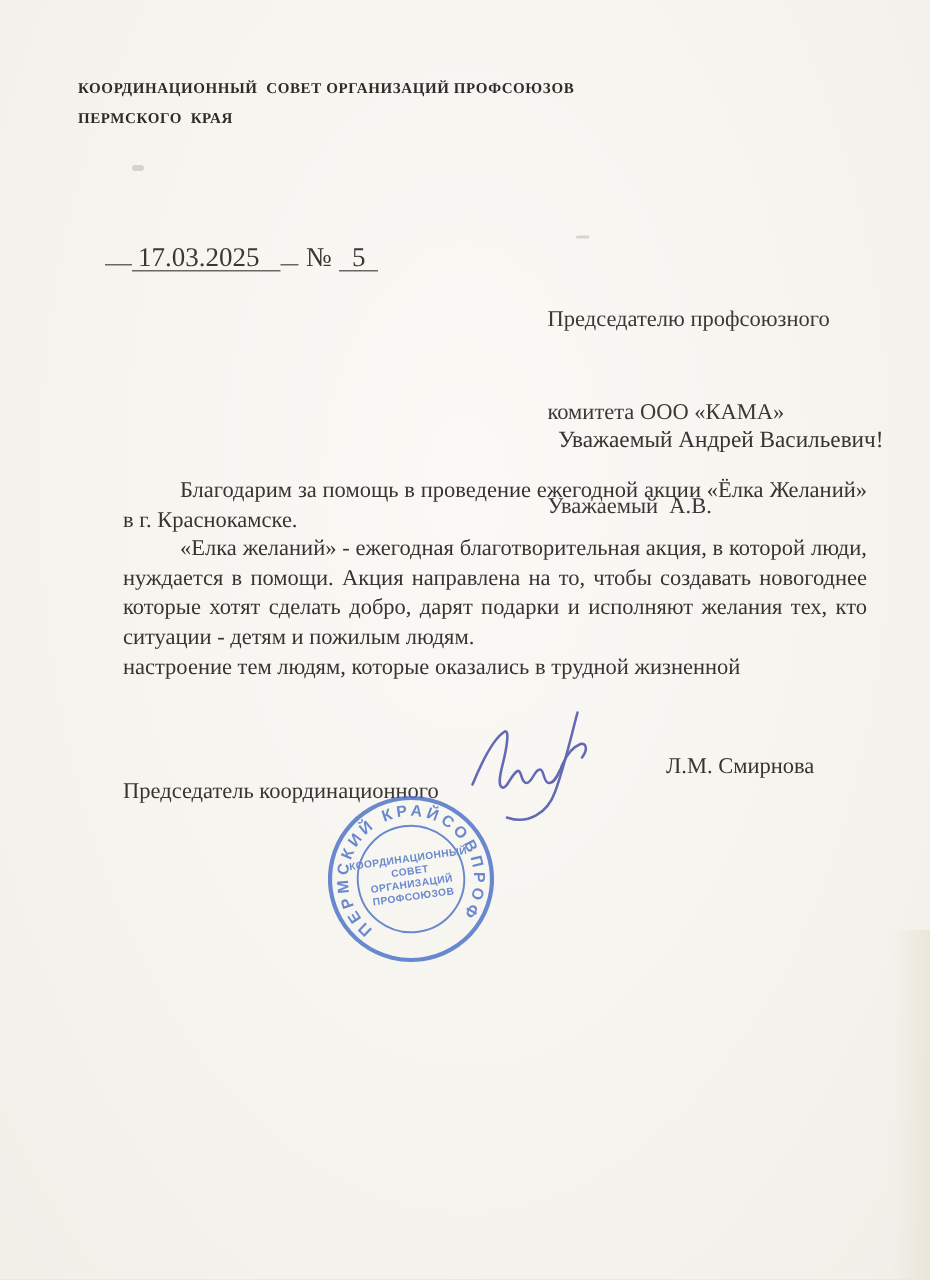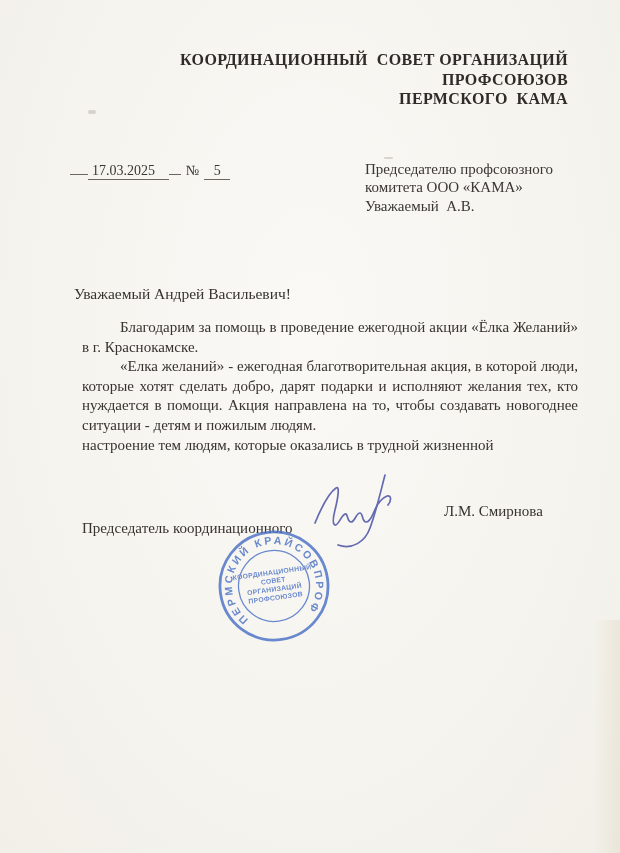--- a/index.html
+++ b/index.html
@@ -16,51 +16,51 @@
   }
   .edge-tint{
     position:absolute;right:0;top:620px;width:26px;height:233px;
     background:linear-gradient(to left, rgba(214,200,170,0.25), rgba(214,200,170,0));
   }
   .artifact{position:absolute;background:#9a948c;opacity:.35;border-radius:2px;}
 
   
   .letterhead{
     position:absolute;left:52px;top:50px;width:516px;
-    text-align:right;font-weight:bold;color:#2e2b28;
-    font-size:16px;line-height:19.5px;letter-spacing:.4px;
+    text-align:left;font-weight:bold;color:#2e2b28;
+    font-size:10px;line-height:19.5px;letter-spacing:.4px;
   }
   .hdr-line{white-space:pre-wrap;}
 
   
   .ref{
     position:absolute;left:70px;top:160px;width:240px;
-    font-size:14px;color:#3a3734;
+    font-size:18px;color:#3a3734;
   }
   .ref-row{height:22px;line-height:22px;white-space:nowrap;}
   .u{border-bottom:1.2px solid #6b6660;display:inline-block;line-height:17px;}
   .u.blank1{width:18px;}
   .u.date{padding:0 14px 0 4px;}
   .u.tail{width:12px;}
   .u.num5{padding:0 6px;min-width:14px;text-align:center;}
   .u.blank2{width:48px;}
   .u.blank3{width:78px;}
   .ref-label{display:inline-block;margin:0 5px;}
 
   
   .addressee{
     position:absolute;left:365px;top:160px;width:200px;
     font-size:15px;line-height:18.3px;color:#3a3734;
   }
-  .addr-line{white-space:pre-wrap;}
+  .addr-line{white-space:pre-wrap;margin-top:44px;}
 
   
   .salutation{
-    position:absolute;left:74px;top:285px;width:496px;
-    text-align:left;font-size:15.5px;color:#363330;
+    position:absolute;left:93px;top:285px;width:496px;
+    text-align:right;font-size:15.5px;color:#363330;
   }
   .body-block{
     position:absolute;left:82px;top:318px;width:496px;
     font-size:15px;line-height:19.6px;color:#363330;
   }
   .body-line{white-space:pre-wrap;}
   .body-line.just{text-align:justify;text-align-last:justify;white-space:normal;}
   .body-line.indent{text-indent:38px;}
 
   
@@ -90,43 +90,43 @@
 <body>
 
 <div class="page">
 
   <div class="edge-tint"></div>
   <div class="artifact" style="left:88px;top:110px;width:8px;height:4px;"></div>
   <div class="artifact" style="left:384px;top:157px;width:9px;height:2px;"></div>
 
   <div class="letterhead">
     <div class="hdr-line">КООРДИНАЦИОННЫЙ  СОВЕТ ОРГАНИЗАЦИЙ ПРОФСОЮЗОВ</div>
-    <div class="hdr-line">ПЕРМСКОГО  КАМА</div>
+    <div class="hdr-line">ПЕРМСКОГО  КРАЯ</div>
   </div>
 
   <div class="ref">
     <div class="ref-row">
       <span class="u blank1"></span><span class="u date">17.03.2025</span><span class="u tail"></span><span class="ref-label">№</span><span class="u num5">5</span>
     </div>
   </div>
 
   <div class="addressee">
     <div class="addr-line">Председателю профсоюзного</div>
     <div class="addr-line">комитета ООО «КАМА»</div>
     <div class="addr-line">Уважаемый  А.В.</div>
   </div>
 
   <div class="salutation">Уважаемый Андрей Васильевич!</div>
 
   <div class="body-block">
     <div class="body-line just indent">Благодарим за помощь в проведение ежегодной акции «Ёлка Желаний»</div>
     <div class="body-line">в г. Краснокамске.</div>
     <div class="body-line just indent">«Елка желаний» - ежегодная благотворительная акция, в которой люди,</div>
+    <div class="body-line just">нуждается в помощи. Акция направлена на то, чтобы создавать новогоднее</div>
     <div class="body-line just">которые хотят сделать добро, дарят подарки и исполняют желания тех, кто</div>
-    <div class="body-line just">нуждается в помощи. Акция направлена на то, чтобы создавать новогоднее</div>
     <div class="body-line">ситуации - детям и пожилым людям.</div>
     <div class="body-line">настроение тем людям, которые оказались в трудной жизненной</div>
   </div>
 
   <div class="sig-position">
     <div>Председатель координационного</div>
   </div>
 
   <svg class="signature-svg" width="95" height="90" viewBox="0 0 95 90">
     <g fill="none" stroke="#5c63ae" stroke-width="1.7" stroke-linecap="round" stroke-linejoin="round" opacity="0.95">

